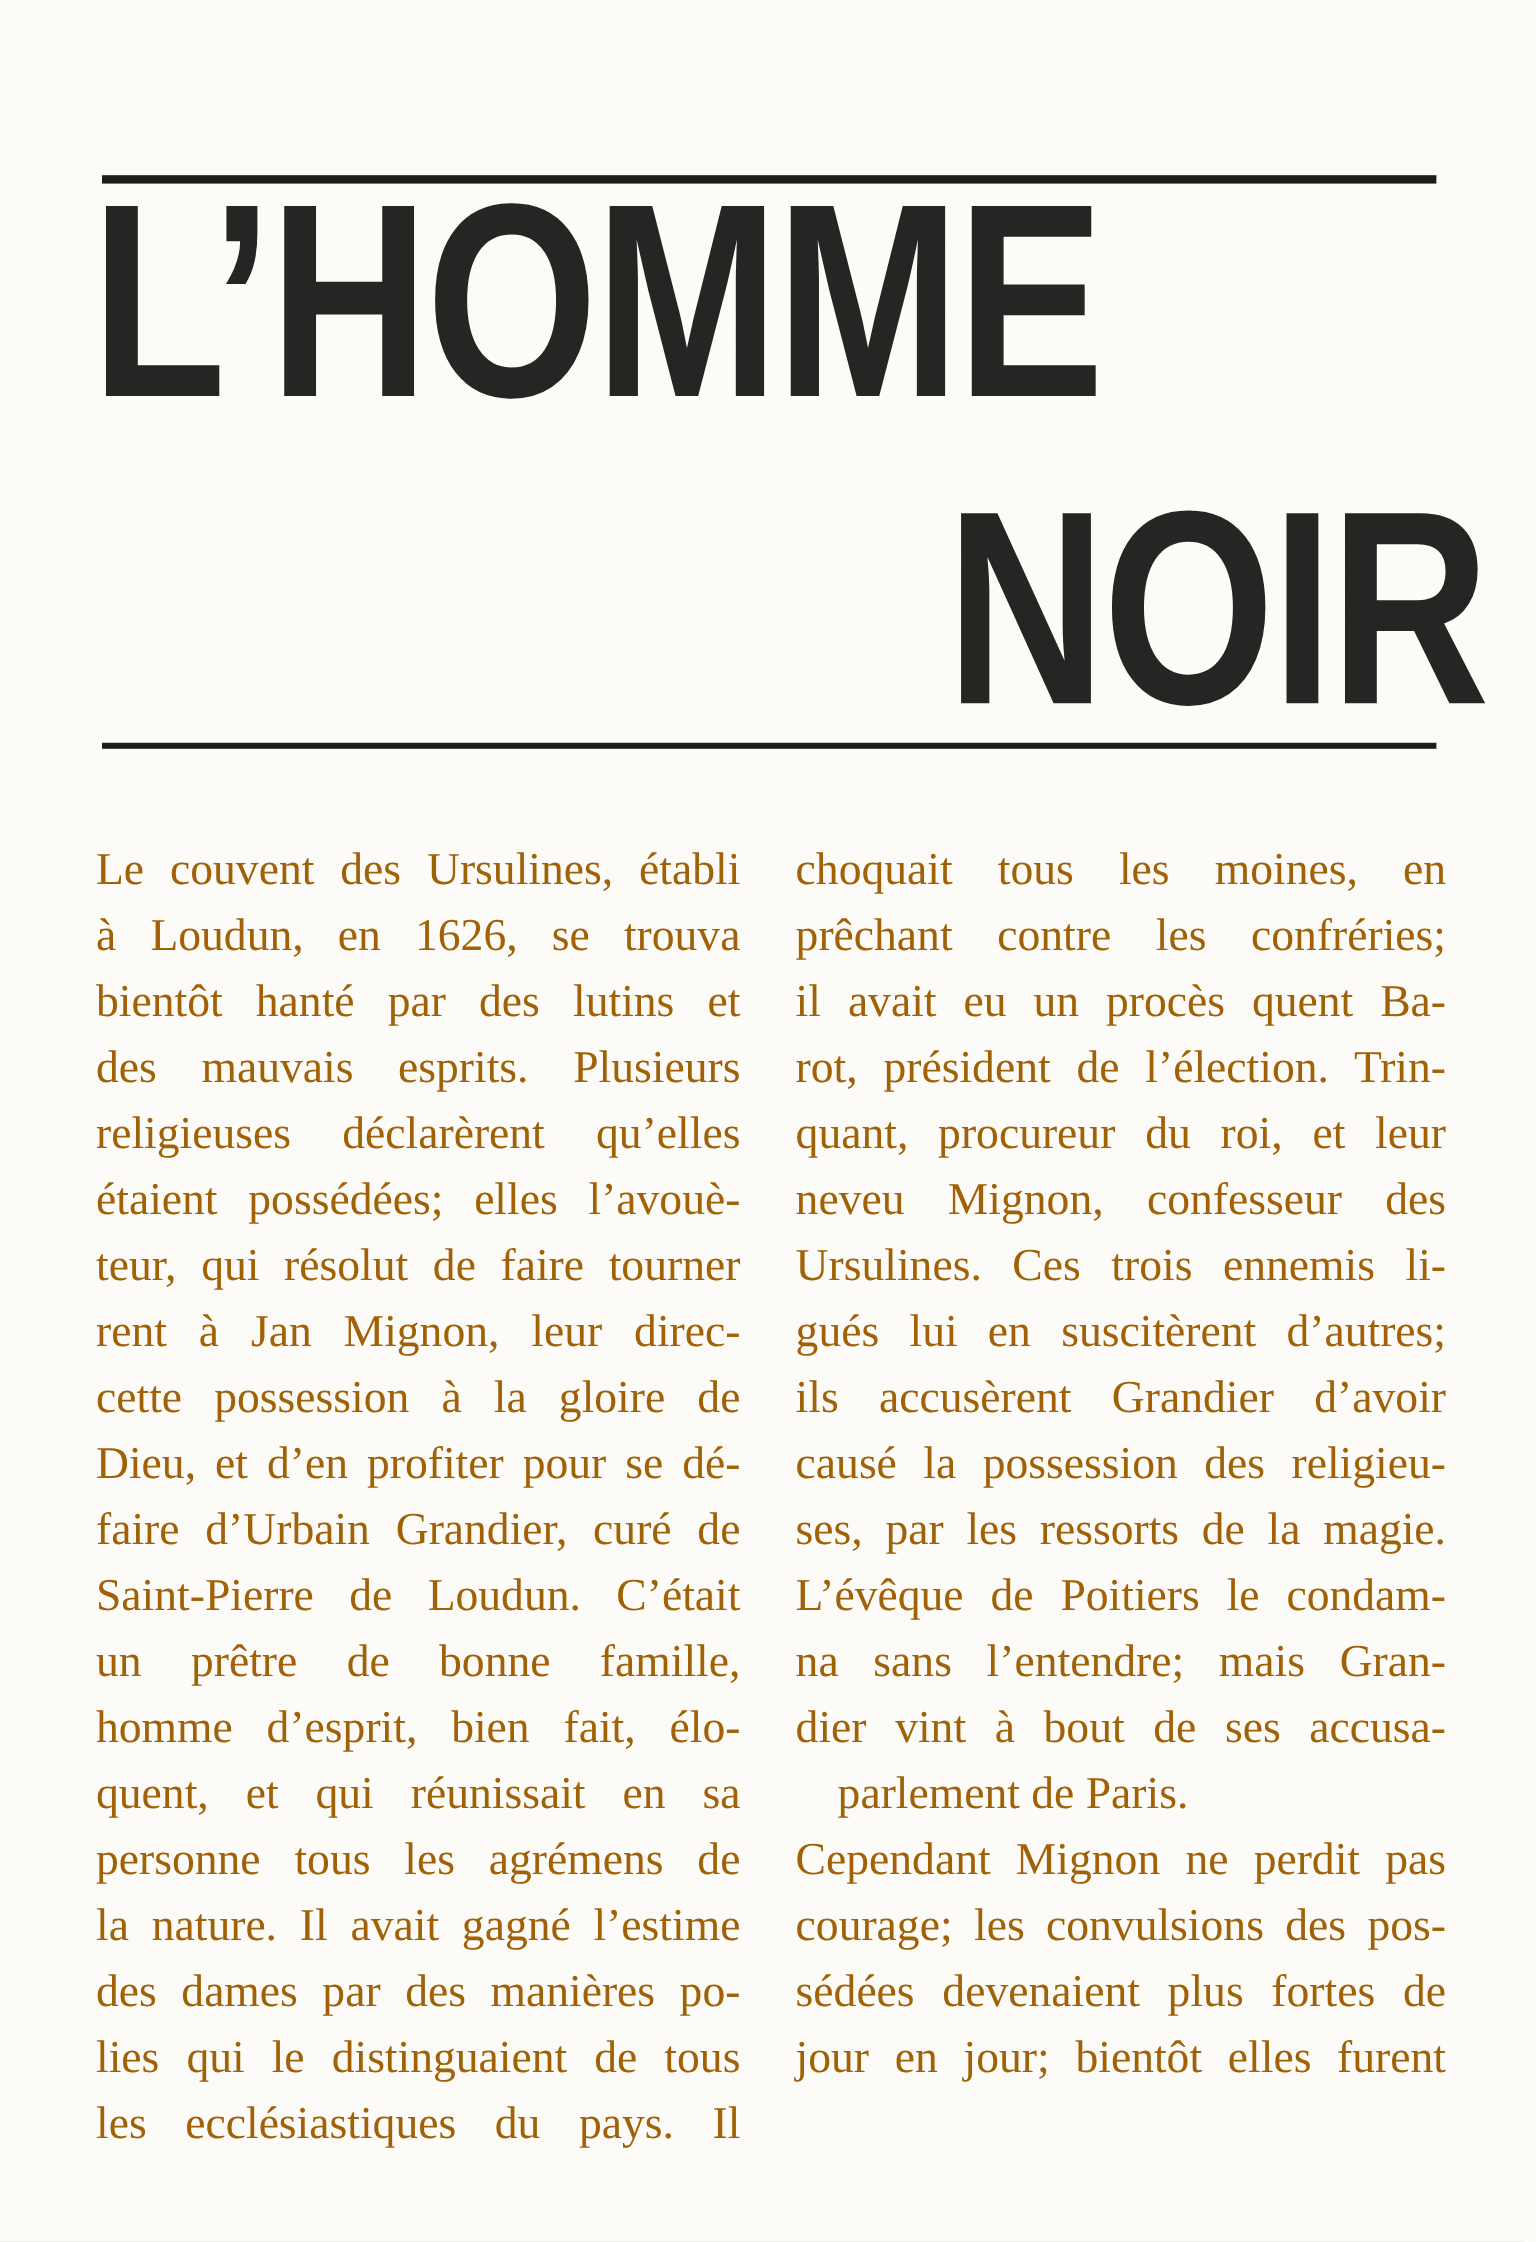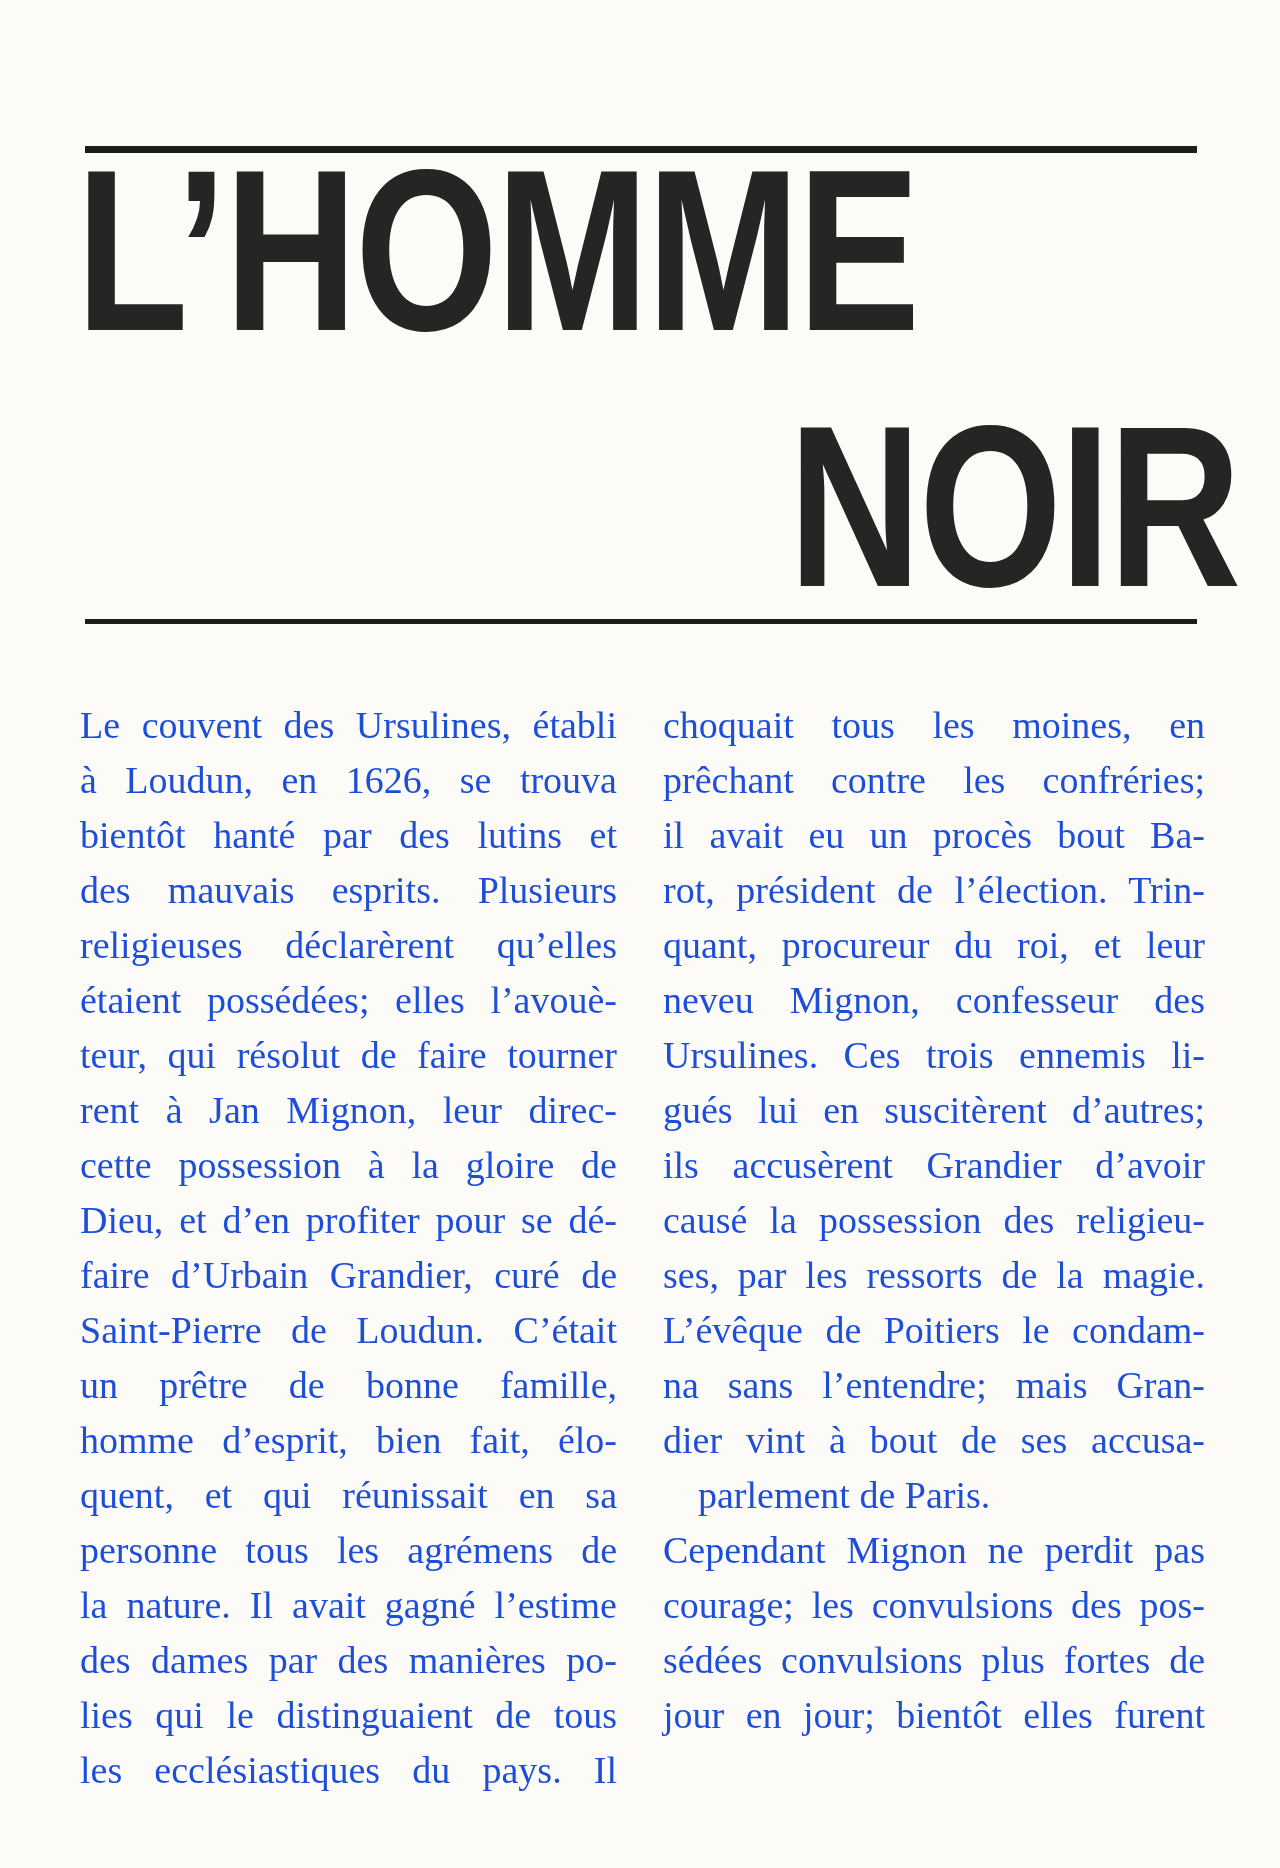--- a/index.html
+++ b/index.html
@@ -34,21 +34,21 @@
     transform-origin:left top;
   }
   .title-l2 {
     right:83px; top:392px;
     transform:scale(0.80,1.00);
     transform-origin:right top;
   }
   .col {
     position:absolute; top:698px;
     font-size:38px; line-height:55px;
-    color:#1d4ed8;
+    color:#a16207;
   }
   .col-left  { left:80px;  width:537px; }
   .col-right { left:663px; width:542px; }
   .line {
     text-align:justify;
     text-align-last:justify;
   }
   .line.no-justify { text-align-last:left;margin-left:35px; }
 </style>
 </head>
@@ -82,31 +82,31 @@
       <div class="line">personne tous les agrémens de</div>
       <div class="line">la nature. Il avait gagné l’estime</div>
       <div class="line">des dames par des manières po-</div>
       <div class="line">lies qui le distinguaient de tous</div>
       <div class="line">les ecclésiastiques du pays. Il</div>
     </div>
 
   <div class="col col-right">
       <div class="line">choquait tous les moines, en</div>
       <div class="line">prêchant contre les confréries;</div>
-      <div class="line">il avait eu un procès bout Ba-</div>
+      <div class="line">il avait eu un procès quent Ba-</div>
       <div class="line">rot, président de l’élection. Trin-</div>
       <div class="line">quant, procureur du roi, et leur</div>
       <div class="line">neveu Mignon, confesseur des</div>
       <div class="line">Ursulines. Ces trois ennemis li-</div>
       <div class="line">gués lui en suscitèrent d’autres;</div>
       <div class="line">ils accusèrent Grandier d’avoir</div>
       <div class="line">causé la possession des religieu-</div>
       <div class="line">ses, par les ressorts de la magie.</div>
       <div class="line">L’évêque de Poitiers le condam-</div>
       <div class="line">na sans l’entendre; mais Gran-</div>
       <div class="line">dier vint à bout de ses accusa-</div>
       <div class="line no-justify">parlement de Paris.</div>
       <div class="line">Cependant Mignon ne perdit pas</div>
       <div class="line">courage; les convulsions des pos-</div>
-      <div class="line">sédées convulsions plus fortes de</div>
+      <div class="line">sédées devenaient plus fortes de</div>
       <div class="line">jour en jour; bientôt elles furent</div>
     </div>
 </div>
 
 </body></html>

